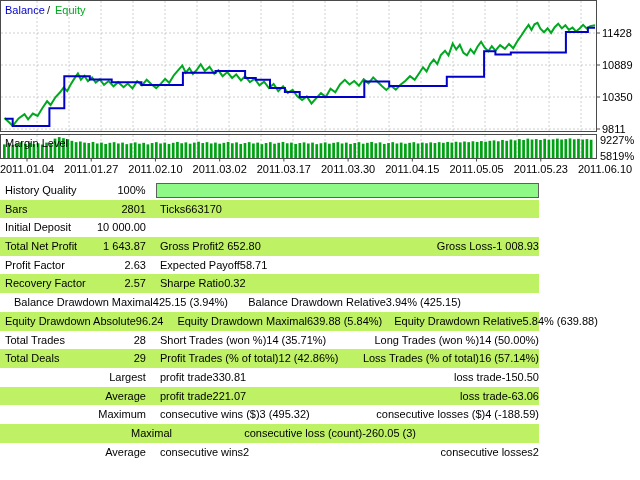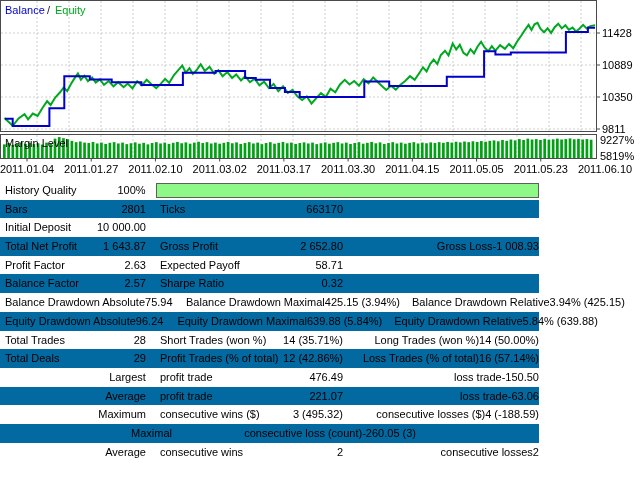--- a/index.html
+++ b/index.html
@@ -4,24 +4,24 @@
 <style>
   * { box-sizing: border-box; margin: 0; padding: 0; }
   html,body { width: 640px; height: 480px; overflow: hidden; }
   body { background: #fff; font-family: "Liberation Sans", sans-serif; }
   .screen { position: relative; width: 640px; height: 480px; background: #fff; }
   .chart-area { position: absolute; top: 0; left: 0; width: 640px; height: 181px; background: #fff; }
   svg { display: block; }
   .stats-table { position: absolute; top: 181px; left: 0; width: 539px; height: 299px;
                  font-size: 11px; color: #000; }
   .tr { display: flex; align-items: center; height: 18.7px; line-height: 18.7px; }
-  .tr.shade { background: #0369a1; }
+  .tr.shade { background: #bef264; }
   .c1 { margin-left: 5px; width: 167px; display: flex; justify-content: space-between; }
   .g1 { width: 14px; flex: 0 0 auto; }
-  .c2 { width: 217px; display: flex; justify-content: space-between; }
+  .c2 { width: 217px; display: flex; justify-content: flex-start; }
   .g2 { width: 12px; flex: 0 0 auto; }
   .c3 { width: 218px; display: flex; justify-content: flex-end; }
   .lbl, .val { white-space: pre; }
   .progressbar { width: 455px; height: 15px; margin-left: -4px; border: 1px solid #5f5f5f; }
 </style>
 </head>
 <body>
 
 <div class="screen">
   <div class="chart-area">
@@ -313,39 +313,35 @@
           <span class="val">58.71</span>
         </div>
         <div class="g2"></div>
         <div class="c3">
           <span class="lbl"></span>
           <span class="val"></span>
         </div>
       </div>
       <div class="tr shade">
         <div class="c1">
-          <span class="lbl">Balance Factor</span>
+          <span class="lbl">Recovery Factor</span>
           <span class="val">2.57</span>
         </div>
         <div class="g1"></div>
         <div class="c2">
           <span class="lbl">Sharpe Ratio</span>
           <span class="val">0.32</span>
         </div>
         <div class="g2"></div>
         <div class="c3">
           <span class="lbl"></span>
           <span class="val"></span>
         </div>
       </div>
       <div class="tr">
-        <div class="c1">
-          <span class="lbl">Balance Drawdown Absolute</span>
-          <span class="val">75.94</span>
-        </div>
         <div class="g1"></div>
         <div class="c2">
           <span class="lbl">Balance Drawdown Maximal</span>
           <span class="val">425.15 (3.94%)</span>
         </div>
         <div class="g2"></div>
         <div class="c3">
           <span class="lbl">Balance Drawdown Relative</span>
           <span class="val">3.94% (425.15)</span>
         </div>
@@ -399,21 +395,21 @@
         </div>
       </div>
       <div class="tr">
         <div class="c1">
           <span class="lbl"></span>
           <span class="val">Largest</span>
         </div>
         <div class="g1"></div>
         <div class="c2">
           <span class="lbl">profit trade</span>
-          <span class="val">476.49</span>
+          <span class="val">330.81</span>
         </div>
         <div class="g2"></div>
         <div class="c3">
           <span class="lbl">loss trade</span>
           <span class="val">-150.50</span>
         </div>
       </div>
       <div class="tr shade">
         <div class="c1">
           <span class="lbl"></span>

